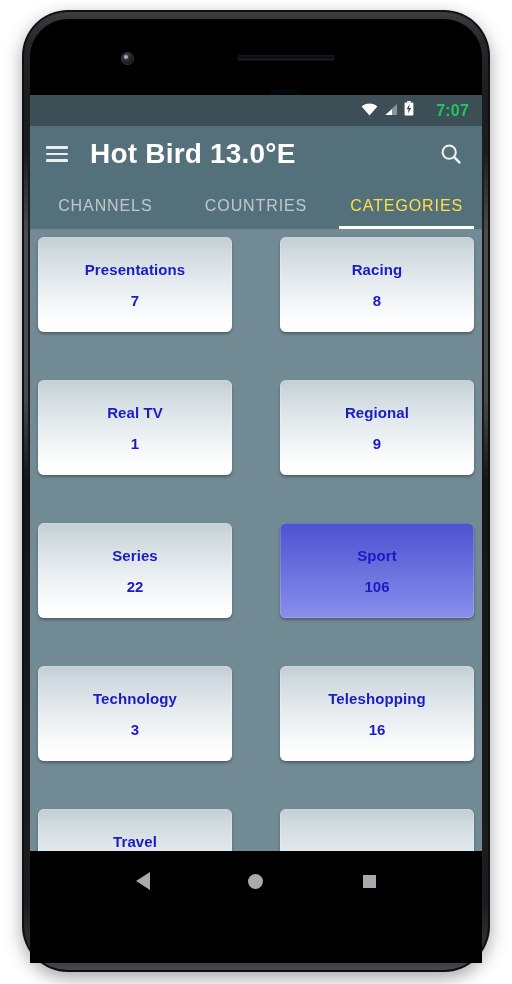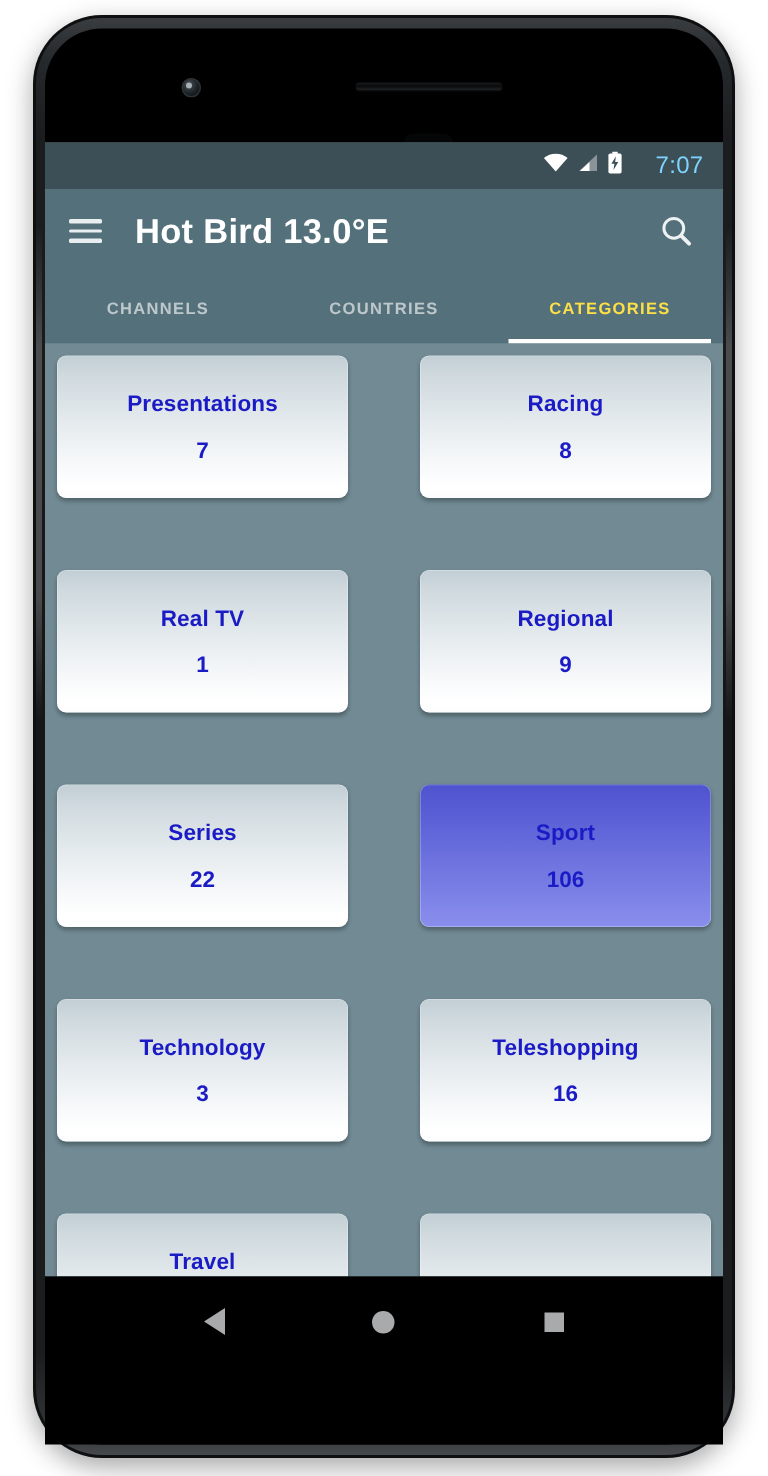--- a/index.html
+++ b/index.html
@@ -87,53 +87,53 @@
   .statusbar {
     position: relative;
     height: 31px;
     background: #3c4e56;
     display: flex; align-items: center; justify-content: flex-end;
     padding-right: 13px;
     box-sizing: border-box;
   }
   .sb-icons { display: flex; align-items: center; gap: 6px; }
   .sb-time {
-    color: #7dd3fc; font-size: 16px; font-weight: 400;
+    color: #22c55e; font-size: 16px; font-weight: 700;
     margin-left: 22px; letter-spacing: .2px;
   }
 
   
   .appbar {
     position: relative;
     height: 56px;
     background: #54707a;
     display: flex; align-items: center;
     padding: 0 16px;
     box-sizing: border-box;
   }
   .hamburger { width: 22px; height: 16px; display: flex; flex-direction: column; justify-content: space-between; cursor: pointer; }
   .hamburger span { display: block; height: 2.6px; background: #e9eef0; border-radius: 1px; }
   .appbar-title {
-    color: #ffffff; font-size: 23px; font-weight: 700;
+    color: #ffffff; font-size: 28px; font-weight: 700;
     margin-left: 22px; letter-spacing: .2px; white-space: nowrap;
   }
   .appbar-spacer { flex: 1; }
   .search-btn { width: 30px; height: 30px; display: flex; align-items: center; justify-content: center; cursor: pointer; }
 
   
   .tabbar {
     position: relative;
     height: 47px;
     background: #54707a;
     display: flex;
   }
   .tab {
     flex: 1;
     display: flex; align-items: center; justify-content: center;
-    font-size: 11px; font-weight: 700; letter-spacing: .9px;
+    font-size: 16px; font-weight: 400; letter-spacing: .9px;
     color: rgba(255,255,255,.62);
     cursor: pointer;
     position: relative;
   }
   .tab.active { color: #fde047; }
   .tab.active::after {
     content: "";
     position: absolute; left: 8px; right: 8px; bottom: 0;
     height: 3px; background: #ffffff;
   }

